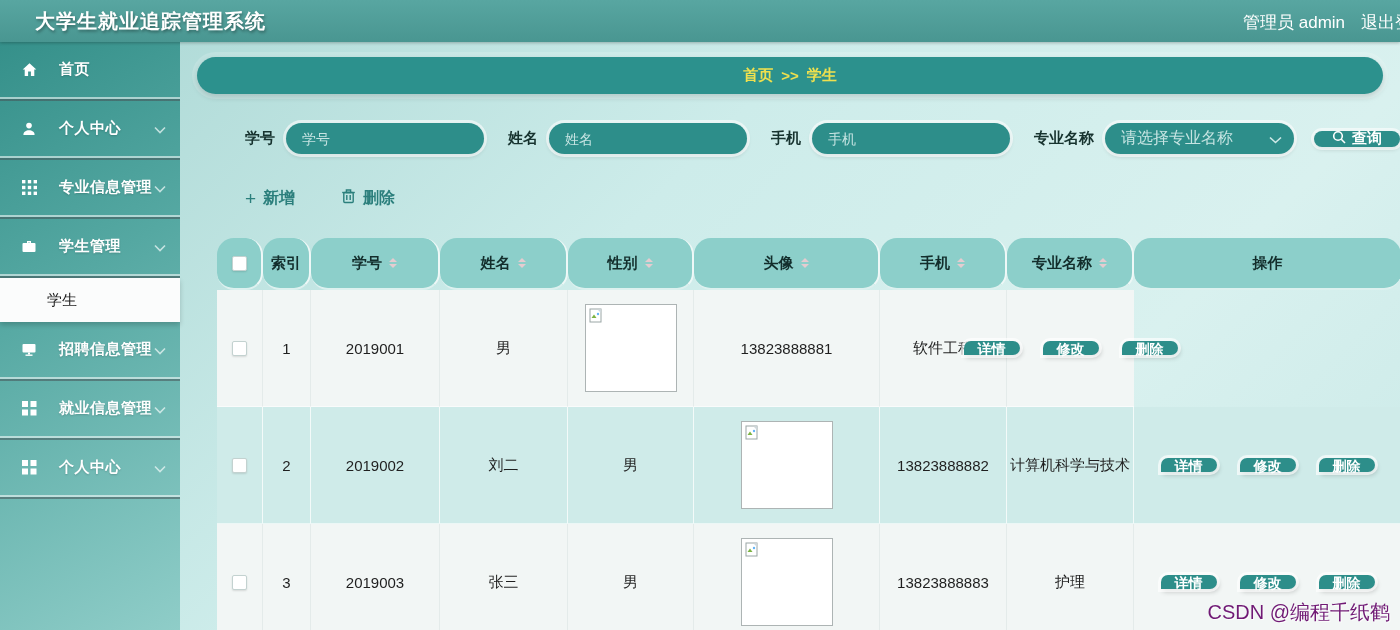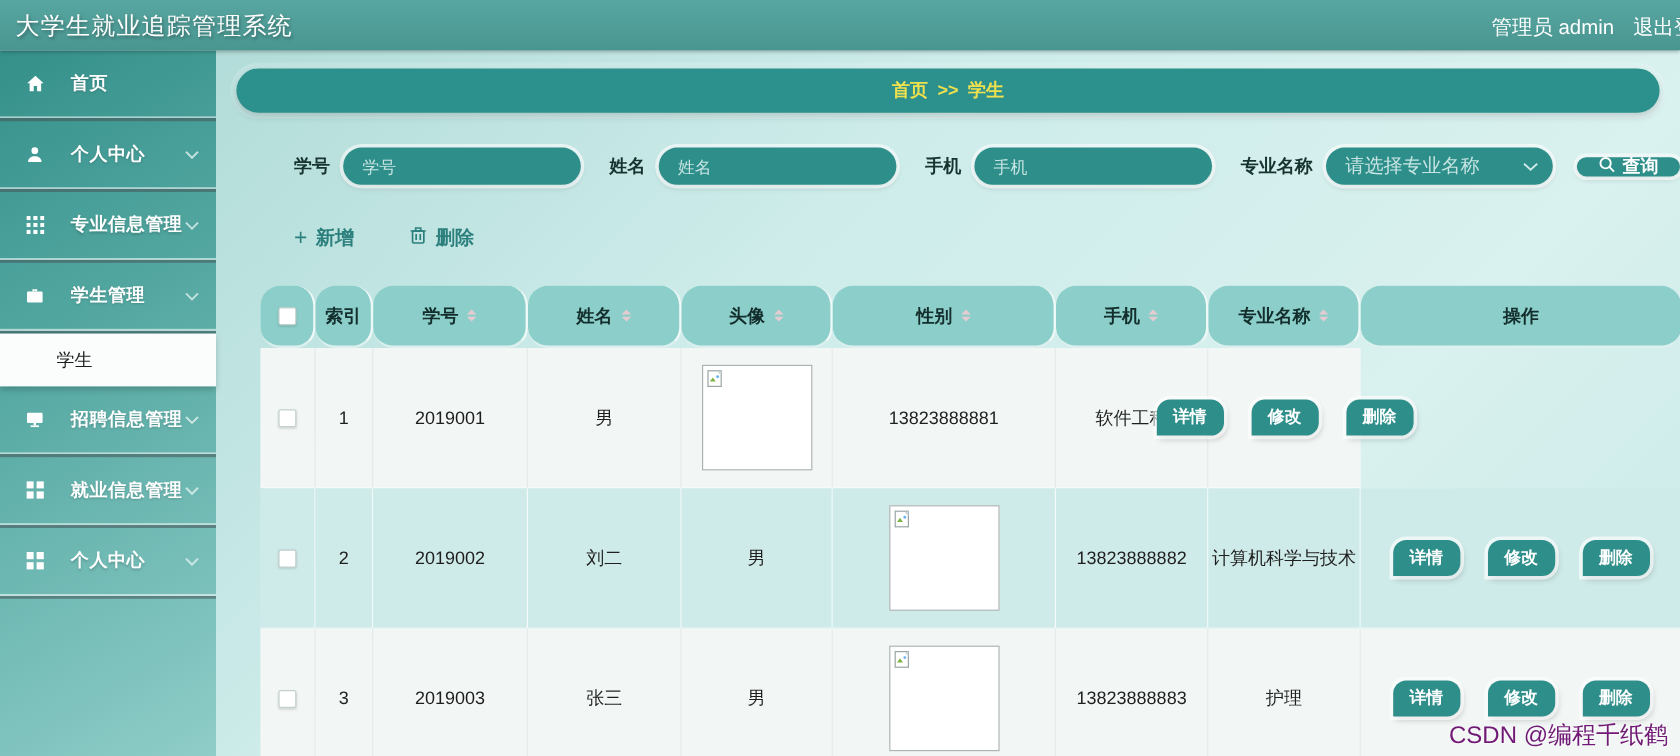--- a/index.html
+++ b/index.html
@@ -3,22 +3,22 @@
 <meta charset="utf-8">
 <style>
   * { margin:0; padding:0; box-sizing:border-box; }
   html,body { width:1400px; height:630px; overflow:hidden;
     font-family:"Liberation Sans","DejaVu Sans",sans-serif; }
 
   
   .topbar { position:absolute; top:0; left:0; width:1400px; height:42px;
     background:linear-gradient(180deg,#58a6a1,#499691);
     box-shadow:0 1px 3px rgba(0,0,0,.25); z-index:10; overflow:hidden; }
-  .topbar .title { position:absolute; left:13px; top:8px; color:#fff;
-    font-size:20px; font-weight:normal; letter-spacing:1px;
+  .topbar .title { position:absolute; left:35px; top:8px; color:#fff;
+    font-size:20px; font-weight:bold; letter-spacing:1px;
     text-shadow:1px 2px 3px rgba(0,0,0,.35); white-space:nowrap; }
   .topbar .user { position:absolute; left:1243px; top:11px; color:#fff;
     font-size:17px; white-space:nowrap; }
   .topbar .logout { position:absolute; left:1361px; top:11px; color:#fff;
     font-size:17px; white-space:nowrap; cursor:pointer; }
 
   
   .sidebar { position:absolute; top:42px; left:0; width:180px; height:588px;
     background:linear-gradient(150deg,#35908a 0%,#55a8a2 40%,#8fcdc8 100%); }
   .side-item { height:55px; display:flex; align-items:center; padding:0 14px 0 20px;
@@ -91,21 +91,21 @@
     border-bottom:1px solid rgba(255,255,255,.6); }
   .tbl-body .cell:last-child { border-right:none; }
   .row-odd .cell { background:#f2f6f5; border-right-color:#e4ebea; }
   .row-even .cell { background:#cfebe9; }
   .chk { appearance:none; -webkit-appearance:none; width:15px; height:15px;
     background:#fff; border:1px solid #c3d2d0; border-radius:2px; cursor:pointer;
     box-shadow:0 1px 2px rgba(0,0,0,.12); }
   .imgbox { width:92px; height:88px; background:#fff; border:1px solid #adb4b4;
     position:relative; }
   .imgbox svg { position:absolute; top:3px; left:3px; }
-  .btn-op { min-width:56px; height:30px; padding:0 14px; background:#2d8e8a;
+  .btn-op { min-width:56px; height:14px; padding:0 14px; background:#2d8e8a;
     border:none; color:#fff; font-size:14px; font-weight:bold; cursor:pointer;
     border-radius:11px 11px 11px 0; font-family:inherit;
     box-shadow:0 0 0 3px rgba(255,255,255,.65), 2px 3px 5px rgba(0,0,0,.2); }
   .ops { display:flex; gap:23px; justify-content:center; align-items:center; }
 
   .watermark { position:absolute; right:10px; bottom:4px; color:#701a75;
     font-size:20px; text-shadow:1px 1px 0 rgba(255,255,255,.8); z-index:20; }
 </style>
 </head>
 <body>
@@ -318,28 +318,28 @@
           </span>
       </div>
       <div class="cell">
         <span>姓名</span>
         <span class="sort">
             <i class="up"></i>
             <i class="dn"></i>
           </span>
       </div>
       <div class="cell">
+        <span>性别</span>
+        <span class="sort">
+            <i class="up"></i>
+            <i class="dn"></i>
+          </span>
+      </div>
+      <div class="cell">
         <span>头像</span>
-        <span class="sort">
-            <i class="up"></i>
-            <i class="dn"></i>
-          </span>
-      </div>
-      <div class="cell">
-        <span>性别</span>
         <span class="sort">
             <i class="up"></i>
             <i class="dn"></i>
           </span>
       </div>
       <div class="cell">
         <span>手机</span>
         <span class="sort">
             <i class="up"></i>
             <i class="dn"></i>

